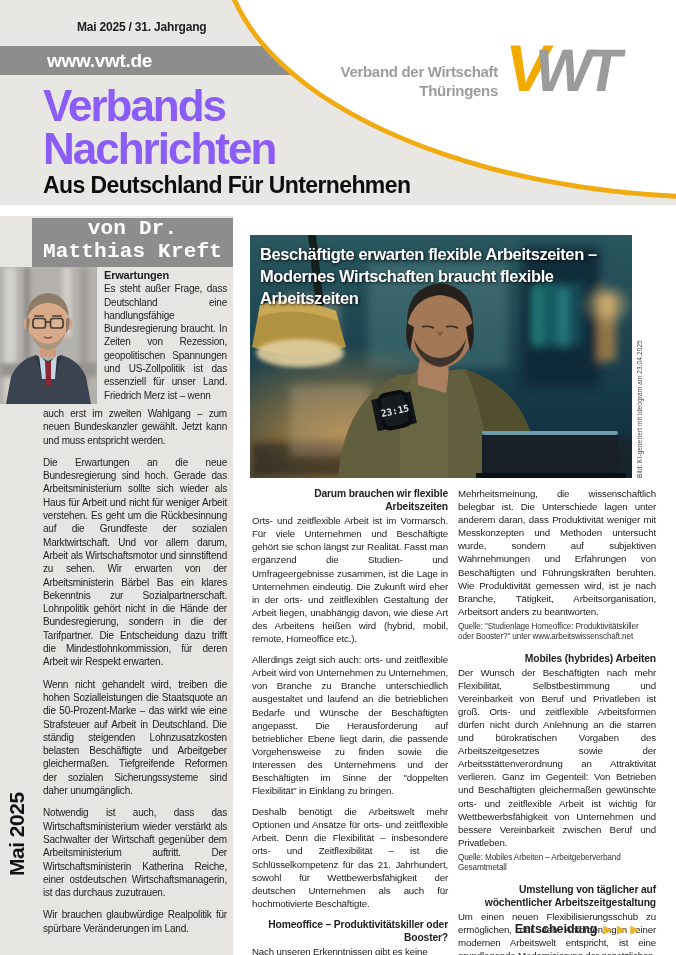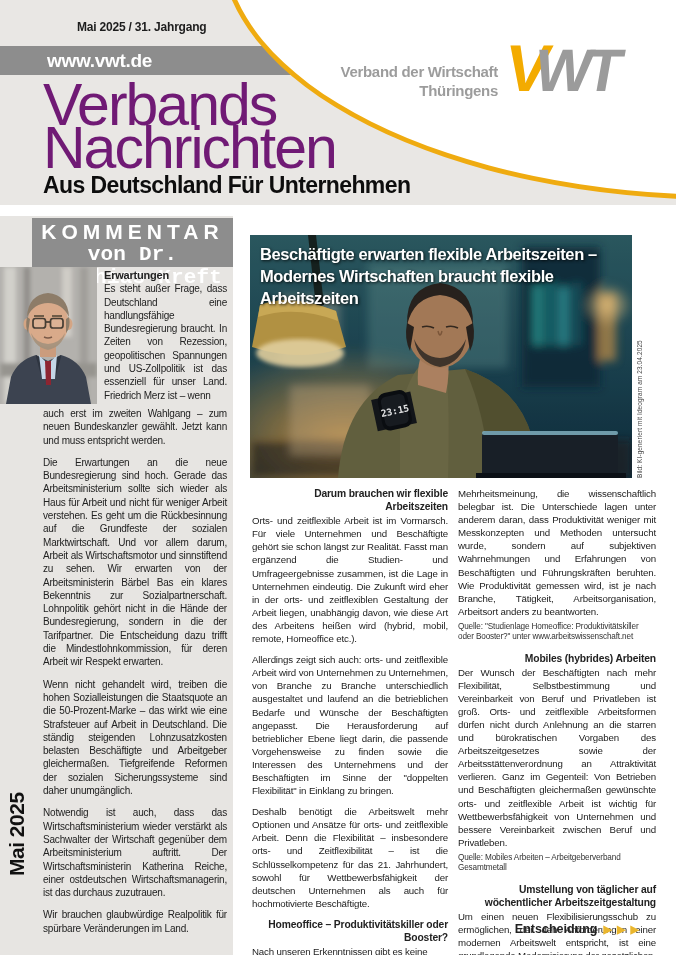--- a/index.html
+++ b/index.html
@@ -5,22 +5,22 @@
   html,body{margin:0;padding:0;background:#cfcfcf;}
   .page{position:relative;width:676px;height:955px;margin:0 auto;overflow:hidden;
         background:#ffffff;font-family:"Liberation Sans",sans-serif;color:#1d1d1d;}
   
   .header-bg{position:absolute;left:0;top:0;width:676px;height:205px;background:#e9e7e4;z-index:0;}
   .url-bar{position:absolute;left:0;top:46px;width:340px;height:29px;background:#8d8d8d;z-index:1;}
   .logo-ellipse{position:absolute;left:220px;top:-310px;width:1000px;height:500px;border-radius:50%;
         background:#ffffff;border:5px solid #efab10;z-index:2;}
   .issue-line{position:absolute;left:47px;top:20px;font-size:12px;font-weight:bold;z-index:3;letter-spacing:-0.2px;padding-left:30px;}
   .website{position:absolute;left:47px;top:50px;font-size:19px;font-weight:bold;color:#ffffff;z-index:3;letter-spacing:-0.3px;}
-  .masthead-title{position:absolute;left:43px;top:84px;font-size:59px;line-height:43px;font-weight:normal;
-        letter-spacing:-2px;z-index:3;color:#701a75;}
+  .masthead-title{position:absolute;left:43px;top:84px;font-size:44px;line-height:43px;font-weight:bold;
+        letter-spacing:-2px;z-index:3;color:#8b5cf6;}
   .masthead-sub{position:absolute;left:43px;top:172px;font-size:23px;font-weight:bold;letter-spacing:-0.6px;z-index:3;color:#0d0d0d;}
   .org-name{position:absolute;left:280px;top:62px;width:218px;text-align:right;font-size:15px;line-height:19px;
         font-weight:bold;color:#9c9c9c;z-index:3;letter-spacing:-0.3px;}
   .vwt-logo{position:absolute;left:506px;top:30px;z-index:3;font-weight:bold;transform:skewX(-10deg);white-space:nowrap;}
   .vwt-logo .lv{font-size:66px;color:#f3ab00;}
   .vwt-logo .lw{font-size:60px;color:#9b9b9b;margin-left:-14px;}
   .vwt-logo .lt{font-size:60px;color:#9b9b9b;margin-left:-6px;}
   
   .gray-col{position:absolute;left:0;top:216px;width:233px;height:739px;background:#e7e5e2;z-index:1;}
   .kom-bar{position:absolute;left:32px;top:218px;width:201px;height:49px;background:#8d8d8d;z-index:2;
@@ -76,21 +76,20 @@
     <div>Verband der Wirtschaft</div>
     <div>Thüringens</div>
   </div>
   <div class="vwt-logo">
     <span class="lv">V</span><span class="lw">W</span><span class="lt">T</span>
   </div>
 
   <div class="gray-col"></div>
 
   <div class="kom-bar">
-    <div class="l1">KOMMENTAR</div>
     <div class="l2">von Dr. Matthias Kreft</div>
   </div>
 
   <div class="portrait">
     <svg width="97" height="137" viewBox="0 0 97 137" xmlns="http://www.w3.org/2000/svg">
       <defs>
           <filter id="pblur">
             <feGaussianBlur stdDeviation="2.2"></feGaussianBlur>
           </filter>
         </defs>

